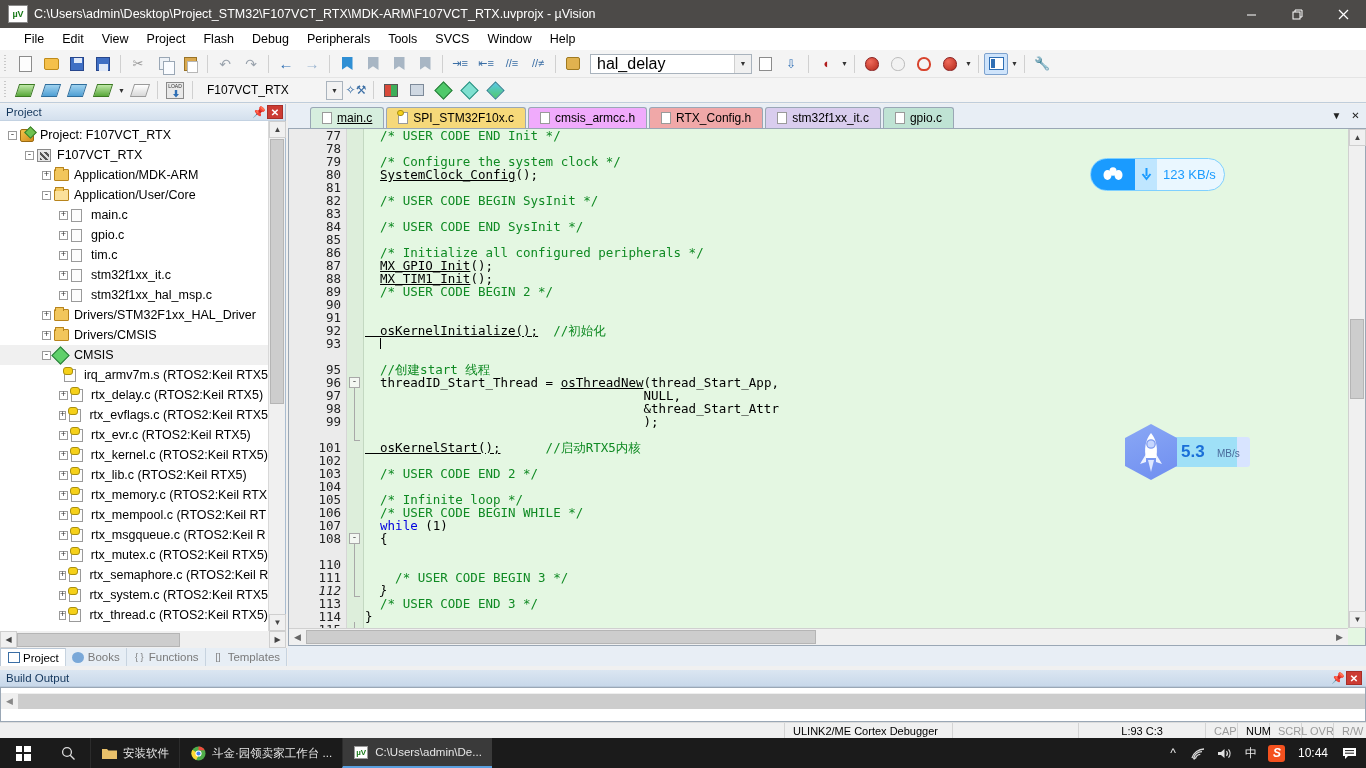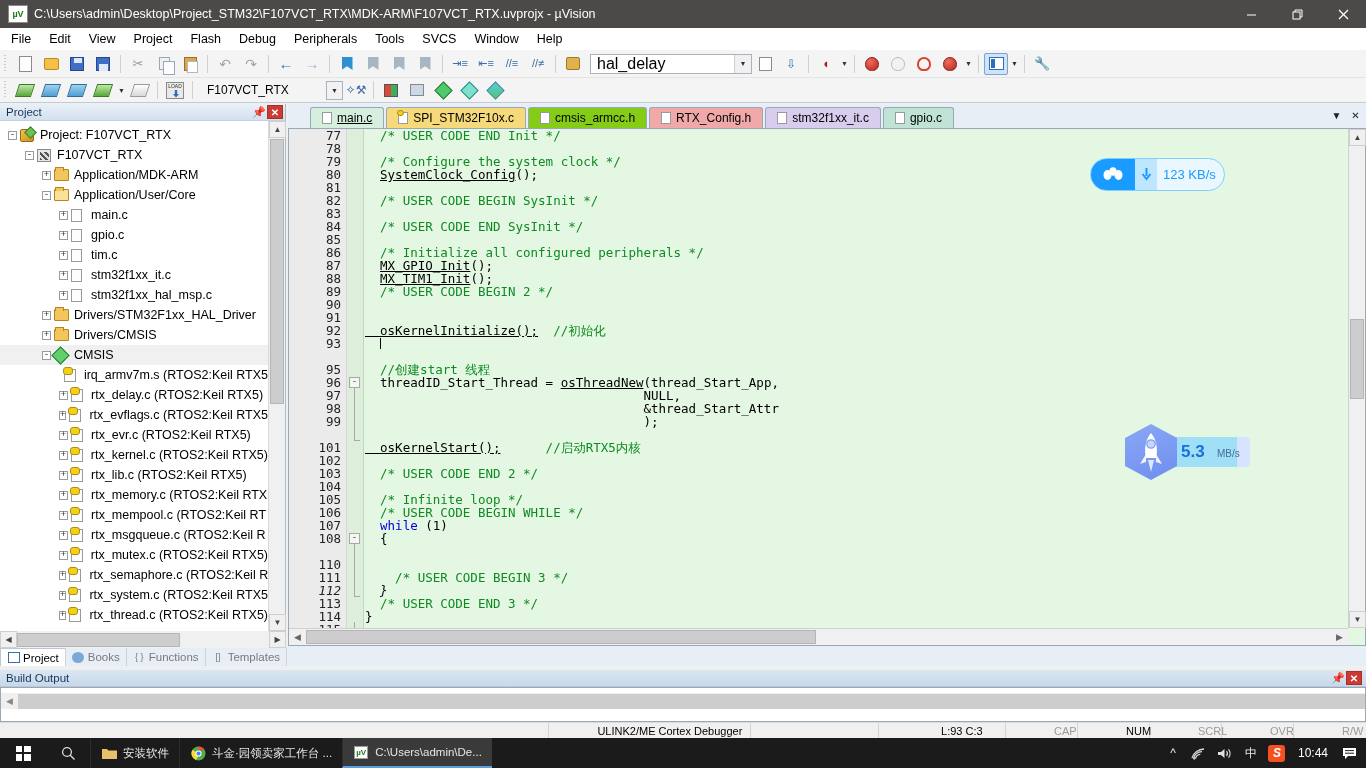--- a/index.html
+++ b/index.html
@@ -29,21 +29,21 @@
   }
   .titlebar .tb-spacer { flex:1; }
   .win-btn {
     width:46px; height:28px; display:flex; align-items:center; justify-content:center;
     color:#ffffff;
   }
 
   
   .menubar {
     position:absolute; left:0; top:28px; width:1366px; height:22px;
-    background:#ffffff; display:flex; align-items:center; padding-left:2px;
+    background:#ffffff; display:flex; align-items:center; padding-left:15px;
   }
   .menubar .mi {
     padding:2px 9px; font-size:12.5px; color:#000; white-space:nowrap;
   }
 
   
   .toolbar {
     position:absolute; left:0; width:1366px;
     background:#f4f4f4; display:flex; align-items:center;
   }
@@ -252,21 +252,21 @@
   .build-hs{ position:absolute; left:0; top:5px; width:1364px; height:16px; background:#efefef;
              display:flex; align-items:center; }
   .bhs-left{ width:17px;height:15px;display:flex;align-items:center;justify-content:center;font-size:9px;color:#888;}
   .bhs-thumb{ flex:1; height:15px; background:#cdcdcd; }
 
   
   .statusbar{ position:absolute; left:0; top:722px; width:1366px; height:16px;
               background:#f0f0f0; display:flex; align-items:center; font-size:11px; color:#000;
               border-top:1px solid #dcdcdc; }
   .sb-cell{ padding:0 8px; border-right:1px solid #d4d4d4; height:16px; display:flex; align-items:center;
-            white-space:nowrap;margin-left:40px; }
+            white-space:nowrap; }
   .sb-flag{ width:32px; text-align:center; color:#9a9a9a; }
   .sb-flag.on{ color:#000; }
 
   
   .taskbar{ position:absolute; left:0; top:738px; width:1366px; height:30px; background:#1b1b1b;
             display:flex; align-items:center; }
   .tb-start{ width:46px; height:30px; display:flex; align-items:center; justify-content:center; }
   .win-logo{ width:15px; height:15px; display:grid; grid-template-columns:1fr 1fr; grid-template-rows:1fr 1fr; gap:2px;}
   .win-logo i{ background:#ffffff; display:block; }
   .tb-search{ width:44px; height:30px; display:flex; align-items:center; justify-content:center; color:#ddd; font-size:14px;}
@@ -701,21 +701,21 @@
         <div class="etab act" style="background: rgb(214, 238, 222);">
           <span class="etico"></span>
           <span>main.c</span>
         </div>
         <div class="etab" style="background: rgb(246, 217, 122);">
           <span class="etico" style="position: relative;">
             <span style="position:absolute;left:-2px;top:-3px;width:7px;height:6px;background:#f5d019;border:1px solid #a88f10;border-radius:3px;"></span>
           </span>
           <span>SPI_STM32F10x.c</span>
         </div>
-        <div class="etab" style="background: #84cc16;">
+        <div class="etab" style="background: #f0abfc;">
           <span class="etico"></span>
           <span>cmsis_armcc.h</span>
         </div>
         <div class="etab" style="background: rgb(240, 168, 168);">
           <span class="etico"></span>
           <span>RTX_Config.h</span>
         </div>
         <div class="etab" style="background: rgb(217, 205, 238);">
           <span class="etico"></span>
           <span>stm32f1xx_it.c</span>

